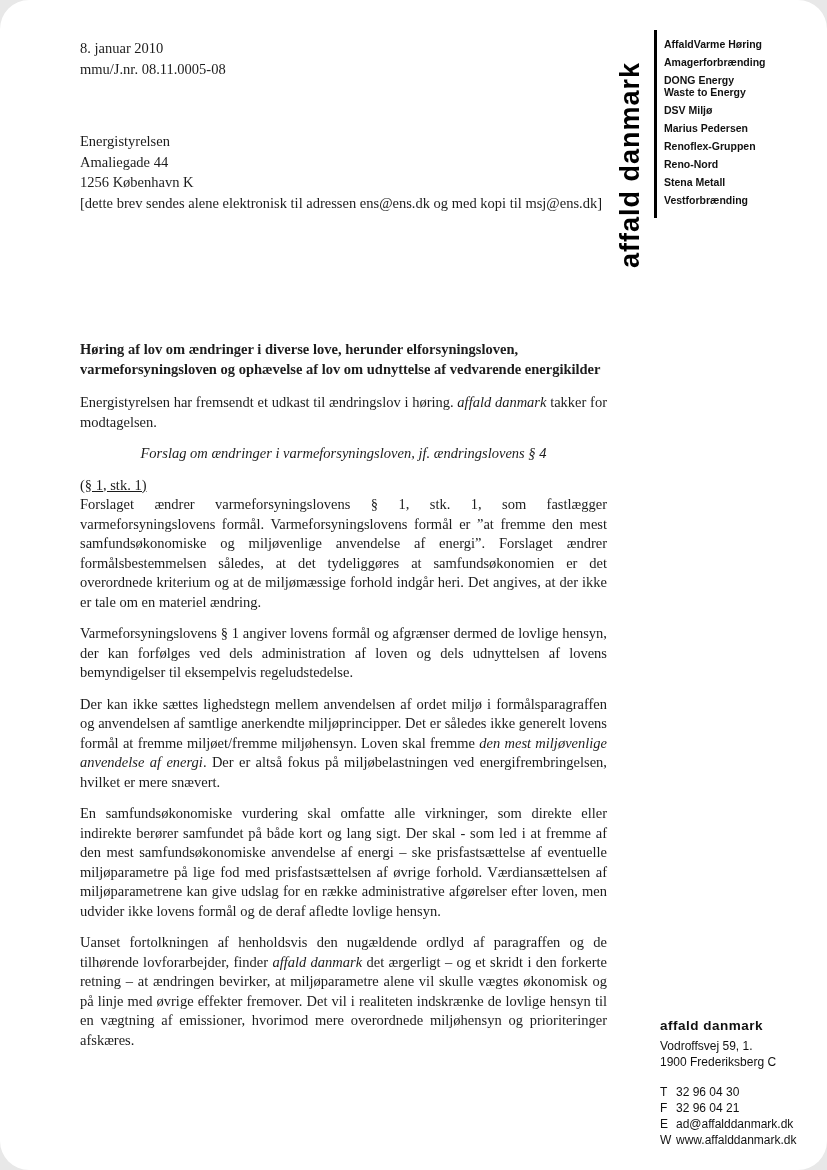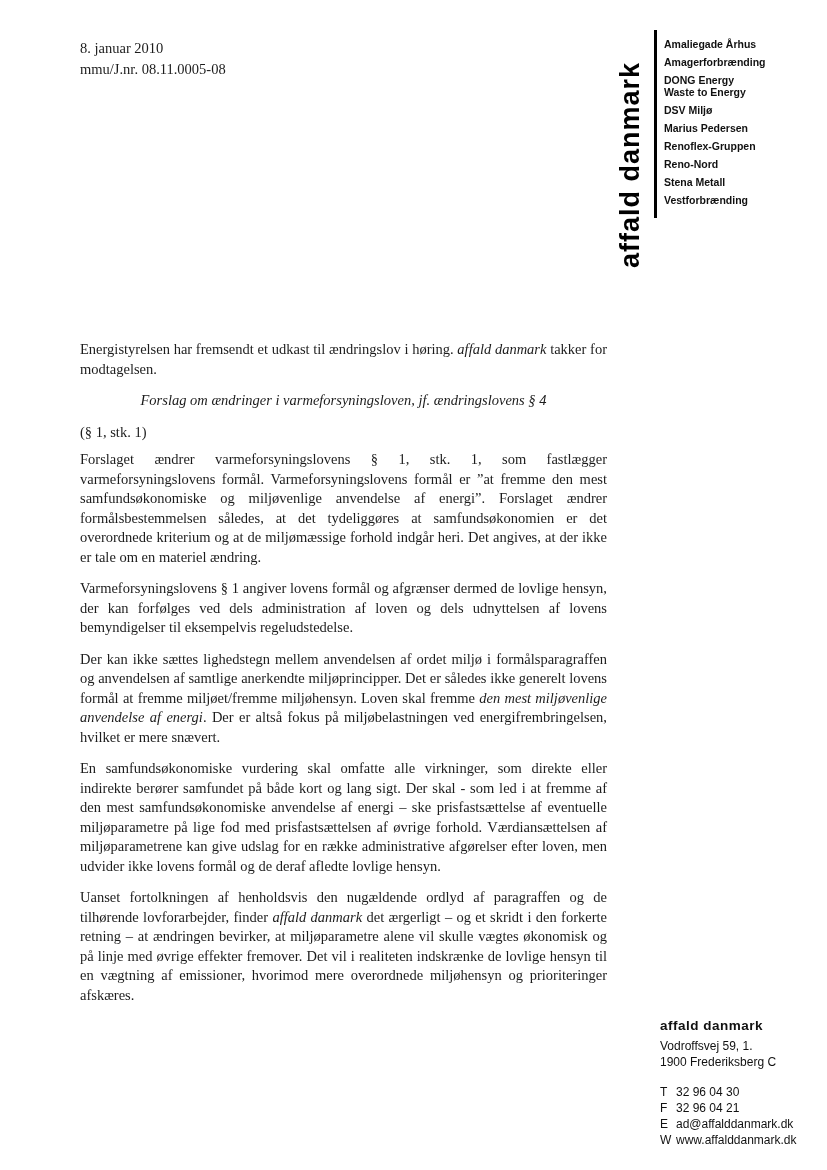--- a/index.html
+++ b/index.html
@@ -5,20 +5,21 @@
   html, body { margin: 0; padding: 0; background: #e8e8e8; }
   .page {
     position: relative;
     width: 827px;
     height: 1170px;
     margin: 0 auto;
     background: #ffffff;
     color: #1c1c1c;
     font-family: "Liberation Serif", serif;
     overflow: hidden;
+    border-radius: 29px;
   }
 
   
   .dateline {
     position: absolute;
     left: 80px;
     top: 38px;
     font-size: 14.5px;
     line-height: 20.5px;
   }
@@ -41,21 +42,21 @@
     line-height: 19.5px;
   }
   .letter-title {
     font-size: 14.5px;
     font-weight: bold;
     margin: 0 0 14px 0;
     line-height: 19.5px;
   }
   .para { margin: 0 0 12px 0; text-align: justify; }
   .para.heading-italic { font-style: italic; text-align: center; }
-  .para.label { margin-bottom: 8px; text-align: left; }
+  .para.label { margin-bottom: 0; text-align: left; text-decoration: underline; }
   .it { font-style: italic; }
 
   
   .logo-wordmark {
     position: absolute;
     left: 615px;
     top: 28px;
     height: 240px;
     writing-mode: vertical-rl;
     transform: rotate(180deg);
@@ -113,38 +114,45 @@
 </head>
 <body>
 
 <div class="page">
 
   <div class="dateline">
     <div>8. januar 2010</div>
     <div>mmu/J.nr. 08.11.0005-08</div>
   </div>
 
+  <div class="recipient">
+    <div>Energistyrelsen</div>
+    <div>Amaliegade 44</div>
+    <div>1256 København K</div>
+    <div>[dette brev sendes alene elektronisk til adressen ens@ens.dk og med kopi til msj@ens.dk]</div>
+  </div>
 
   <div class="logo-wordmark">affald danmark</div>
   <div class="logo-rule"></div>
 
   <ul class="members">
-    <li>Amaliegade Århus</li>
+    <li>AffaldVarme Høring</li>
     <li>Amagerforbrænding</li>
     <li>DONG Energy
 Waste to Energy</li>
     <li>DSV Miljø</li>
     <li>Marius Pedersen</li>
     <li>Renoflex-Gruppen</li>
     <li>Reno-Nord</li>
     <li>Stena Metall</li>
     <li>Vestforbrænding</li>
   </ul>
 
   <main class="main-body">
+    <h1 class="letter-title">Høring af lov om ændringer i diverse love, herunder elforsyningsloven, varmeforsyningsloven og ophævelse af lov om udnyttelse af vedvarende energikilder</h1>
     <div id="paragraphs">
         <p class="para"><span>Energistyrelsen har fremsendt et udkast til ændringslov i høring. </span><span class="it">affald danmark</span><span> takker for modtagelsen.</span></p>
         <p class="para heading-italic"><span class="it">Forslag om ændringer i varmeforsyningsloven, jf. ændringslovens § 4</span></p>
         <p class="para label"><span>(§ 1, stk. 1)</span></p>
         <p class="para"><span>Forslaget ændrer varmeforsyningslovens § 1, stk. 1, som fastlægger varmeforsyningslovens formål. Varmeforsyningslovens formål er ”at fremme den mest samfundsøkonomiske og miljøvenlige anvendelse af energi”. Forslaget ændrer formålsbestemmelsen således, at det tydeliggøres at samfundsøkonomien er det overordnede kriterium og at de miljømæssige forhold indgår heri. Det angives, at der ikke er tale om en materiel ændring.</span></p>
         <p class="para"><span>Varmeforsyningslovens § 1 angiver lovens formål og afgrænser dermed de lovlige hensyn, der kan forfølges ved dels administration af loven og dels udnyttelsen af lovens bemyndigelser til eksempelvis regeludstedelse.</span></p>
         <p class="para"><span>Der kan ikke sættes lighedstegn mellem anvendelsen af ordet miljø i formålsparagraffen og anvendelsen af samtlige anerkendte miljøprincipper. Det er således ikke generelt lovens formål at fremme miljøet/fremme miljøhensyn. Loven skal fremme </span><span class="it">den mest miljøvenlige anvendelse af energi</span><span>. Der er altså fokus på miljøbelastningen ved energifrembringelsen, hvilket er mere snævert.</span></p>
         <p class="para"><span>En samfundsøkonomiske vurdering skal omfatte alle virkninger, som direkte eller indirekte berører samfundet på både kort og lang sigt. Der skal - som led i at fremme af den mest samfundsøkonomiske anvendelse af energi – ske prisfastsættelse af eventuelle miljøparametre på lige fod med prisfastsættelsen af øvrige forhold. Værdiansættelsen af miljøparametrene kan give udslag for en række administrative afgørelser efter loven, men udvider ikke lovens formål og de deraf afledte lovlige hensyn.</span></p>
         <p class="para"><span>Uanset fortolkningen af henholdsvis den nugældende ordlyd af paragraffen og de tilhørende lovforarbejder, finder </span><span class="it">affald danmark</span><span> det ærgerligt – og et skridt i den forkerte retning – at ændringen bevirker, at miljøparametre alene vil skulle vægtes økonomisk og på linje med øvrige effekter fremover. Det vil i realiteten indskrænke de lovlige hensyn til en vægtning af emissioner, hvorimod mere overordnede miljøhensyn og prioriteringer afskæres.</span></p>
       </div>

